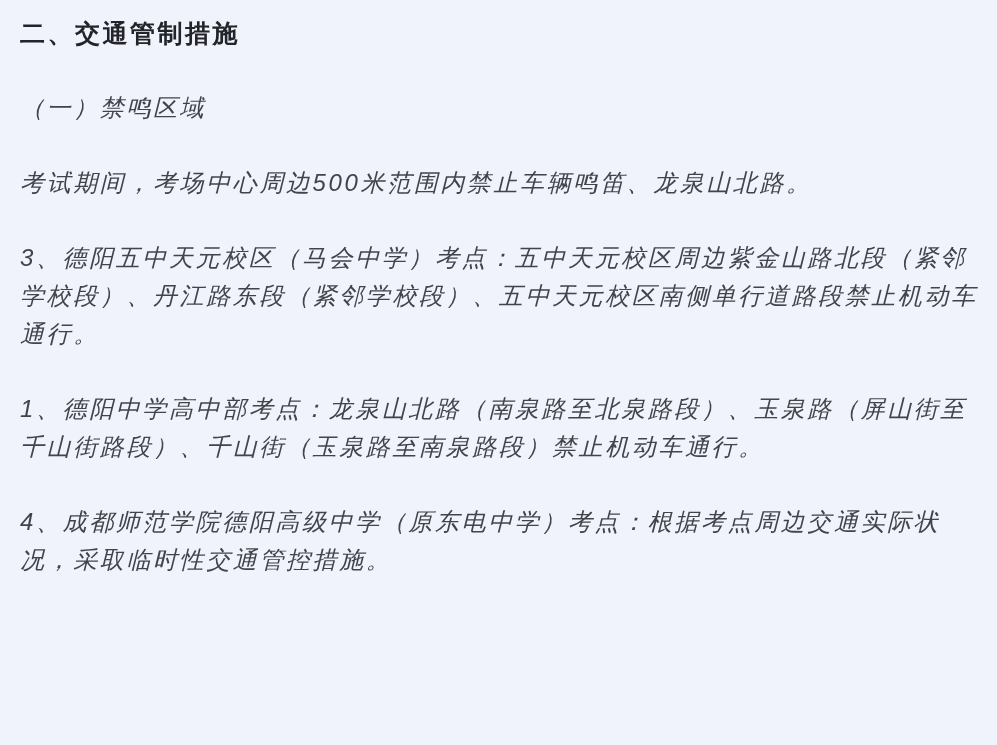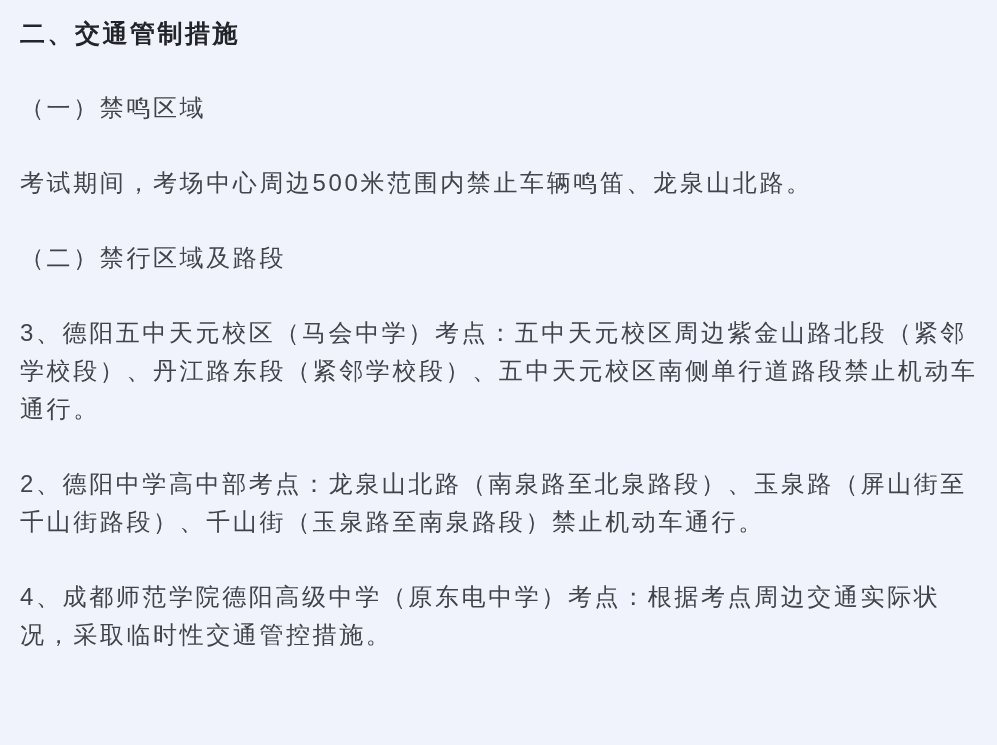--- a/index.html
+++ b/index.html
@@ -28,35 +28,35 @@
     color: #232429;
   }
   .para {
     margin: 37px 0 0 0;
     font-size: 24px;
     font-weight: 400;
     line-height: 38px;
     letter-spacing: 2.6px;
     color: #43444b;
     overflow-wrap: break-word;
+    font-style: italic;
   }
 </style>
 </head>
 <body>
 
 <div class="page">
 
   <h1 class="doc-title">二、交通管制措施</h1>
 
   <p class="para">（一）禁鸣区域</p>
 
   <p class="para">考试期间，考场中心周边500米范围内禁止车辆鸣笛、龙泉山北路。</p>
 
-  <p class="para">（二）禁行区域及路段</p>
 
   <p class="para">3、德阳五中天元校区（马会中学）考点：五中天元校区周边紫金山路北段（紧邻学校段）、丹江路东段（紧邻学校段）、五中天元校区南侧单行道路段禁止机动车通行。</p>
 
-  <p class="para">2、德阳中学高中部考点：龙泉山北路（南泉路至北泉路段）、玉泉路（屏山街至千山街路段）、千山街（玉泉路至南泉路段）禁止机动车通行。</p>
+  <p class="para">1、德阳中学高中部考点：龙泉山北路（南泉路至北泉路段）、玉泉路（屏山街至千山街路段）、千山街（玉泉路至南泉路段）禁止机动车通行。</p>
 
 
   <p class="para">4、成都师范学院德阳高级中学（原东电中学）考点：根据考点周边交通实际状况，采取临时性交通管控措施。</p>
 
 </div>
 
 </body></html>

